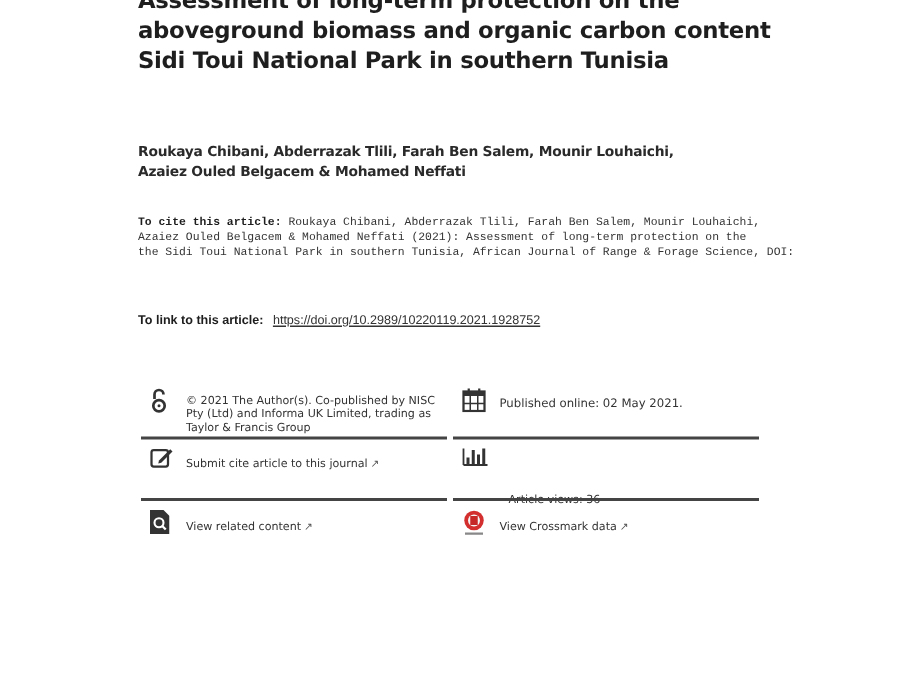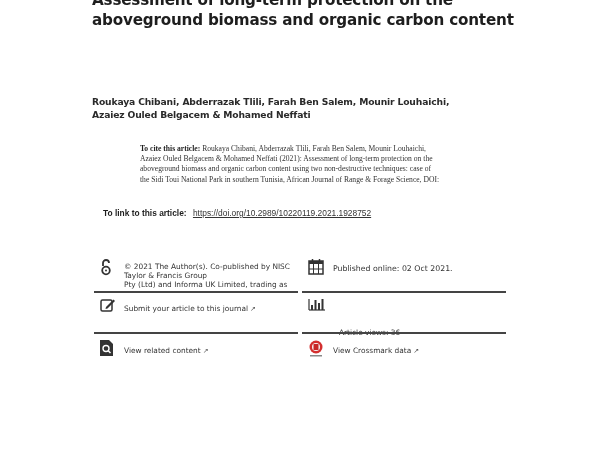--- a/index.html
+++ b/index.html
@@ -17,104 +17,104 @@
     }
     .title div { white-space: nowrap; }
     .authors {
       position: absolute; left: 92px; top: 96px; width: 440px;
       font-weight: bold; font-size: 9.2px; line-height: 12.5px; color: #2a2a2a;
       letter-spacing: -0.15px;
     }
     .authors div { white-space: nowrap; }
     .cite {
       position: absolute; left: 92px; top: 144px; width: 450px;
-      font-family: Liberation Serif, serif;
-      font-size: 7.6px; line-height: 10.2px; color: #333; margin-left: 48px;
+      font-family: Liberation Mono, monospace;
+      font-size: 7.6px; line-height: 10.2px; color: #333;
     }
     .cite div { white-space: nowrap; }
     .cite b { color: #1e1e1e; }
     .link { text-decoration: underline; color: #333; }
     .tolink {
-      position: absolute; left: 103px; top: 208px;
+      position: absolute; left: 92px; top: 208px;
       font-family: "Liberation Sans", sans-serif;
       font-size: 8.4px; color: #333; white-space: nowrap;
     }
     .tolink b { color: #1e1e1e; }
     .tolink .link { margin-left: 4px; }
 
     .box { position: absolute; font-size: 7.4px; color: #333; line-height: 9px; }
     .box .txt { position: absolute; white-space: nowrap; }
     .icon { position: absolute; }
     .hline { position: absolute; height: 2px; background: #444; }
     .ext { font-size: 7px; margin-left: 2px; color: #555; }
   </style>
 </head>
 <body>
 
 <div class="title">
   <div>Assessment of long-term protection on the</div>
   <div>aboveground biomass and organic carbon content</div>
+  <div>Sidi Toui National Park in southern Tunisia</div>
 </div>
 
 <div class="authors">
   <div>Roukaya Chibani, Abderrazak Tlili, Farah Ben Salem, Mounir Louhaichi,</div>
   <div>Azaiez Ouled Belgacem &amp; Mohamed Neffati</div>
 </div>
 
 <div class="cite">
   <div><b>To cite this article:</b> <span>Roukaya Chibani, Abderrazak Tlili, Farah Ben Salem, Mounir Louhaichi,</span></div>
   <div>Azaiez Ouled Belgacem &amp; Mohamed Neffati (2021): Assessment of long-term protection on the</div>
-  <div>aboveground biomass and organic carbon content using two non-destructive techniques: case of</div>
   <div>the Sidi Toui National Park in southern Tunisia, African Journal of Range &amp; Forage Science, DOI:</div>
 </div>
 
 <div class="tolink">
   <b>To link to this article:</b>
   <a class="link">https://doi.org/10.2989/10220119.2021.1928752</a>
 </div>
 
 <div class="box" style="left:0;top:0;width:600px;height:450px;text-decoration:underline;">
 
   <div class="icon" style="left:100px;top:258px;">
     <svg width="12" height="18" viewBox="0 0 12 18">
       <path d="M3 8 V5 a3 3 0 0 1 6 0" fill="none" stroke="#333" stroke-width="1.8"></path>
       <circle cx="6" cy="12.5" r="3.8" fill="none" stroke="#333" stroke-width="1.8"></circle>
       <circle cx="6" cy="12.5" r="1" fill="#333"></circle>
     </svg>
   </div>
   <div class="txt" style="left:124px;top:262px;">
     <div>© 2021 The Author(s). Co-published by NISC</div>
+    <div>Pty (Ltd) and Informa UK Limited, trading as</div>
     <div>Taylor &amp; Francis Group</div>
-    <div>Pty (Ltd) and Informa UK Limited, trading as</div>
   </div>
 
   <div class="icon" style="left:308px;top:258px;">
     <svg width="16" height="17" viewBox="0 0 16 17">
       <rect x="1" y="3" width="14" height="13" fill="none" stroke="#333" stroke-width="1.5"></rect>
       <rect x="1" y="3" width="14" height="3" fill="#333"></rect>
       <line x1="4.5" y1="1" x2="4.5" y2="4" stroke="#333" stroke-width="1.5"></line>
       <line x1="11.5" y1="1" x2="11.5" y2="4" stroke="#333" stroke-width="1.5"></line>
       <line x1="5.5" y1="6" x2="5.5" y2="16" stroke="#333" stroke-width="1"></line>
       <line x1="10.5" y1="6" x2="10.5" y2="16" stroke="#333" stroke-width="1"></line>
       <line x1="1" y1="11" x2="15" y2="11" stroke="#333" stroke-width="1"></line>
     </svg>
   </div>
-  <div class="txt" style="left:333px;top:264px;font-size:7.8px;">Published online: 02 Oct 2021.</div>
+  <div class="txt" style="left:333px;top:264px;font-size:7.8px;">Published online: 02 May 2021.</div>
 
   <div class="hline" style="left:94px;top:291px;width:204px;"></div>
   <div class="hline" style="left:302px;top:291px;width:204px;"></div>
 
   <div class="icon" style="left:100px;top:298px;">
     <svg width="16" height="14" viewBox="0 0 16 14">
       <rect x="1" y="2" width="11" height="11" rx="1.5" fill="none" stroke="#333" stroke-width="1.5"></rect>
       <path d="M6 9 L13.5 1.5 L15 3 L7.5 10.5 L5.5 11 Z" fill="#333"></path>
     </svg>
   </div>
   <div class="txt" style="left:124px;top:304px;">
-    <span>Submit your article to this journal</span><span class="ext">↗</span>
+    <span>Submit cite article to this journal</span><span class="ext">↗</span>
   </div>
 
   <div class="icon" style="left:308px;top:297px;">
     <svg width="18" height="14" viewBox="0 0 18 14">
       <line x1="1" y1="13" x2="17" y2="13" stroke="#333" stroke-width="1.2"></line>
       <line x1="1" y1="2" x2="1" y2="13" stroke="#333" stroke-width="1.2"></line>
       <rect x="3" y="8" width="2" height="5" fill="#333"></rect>
       <rect x="6.5" y="3" width="2" height="10" fill="#333"></rect>
       <rect x="10" y="6" width="2" height="7" fill="#333"></rect>
       <rect x="13.5" y="2" width="2" height="11" fill="#333"></rect>

